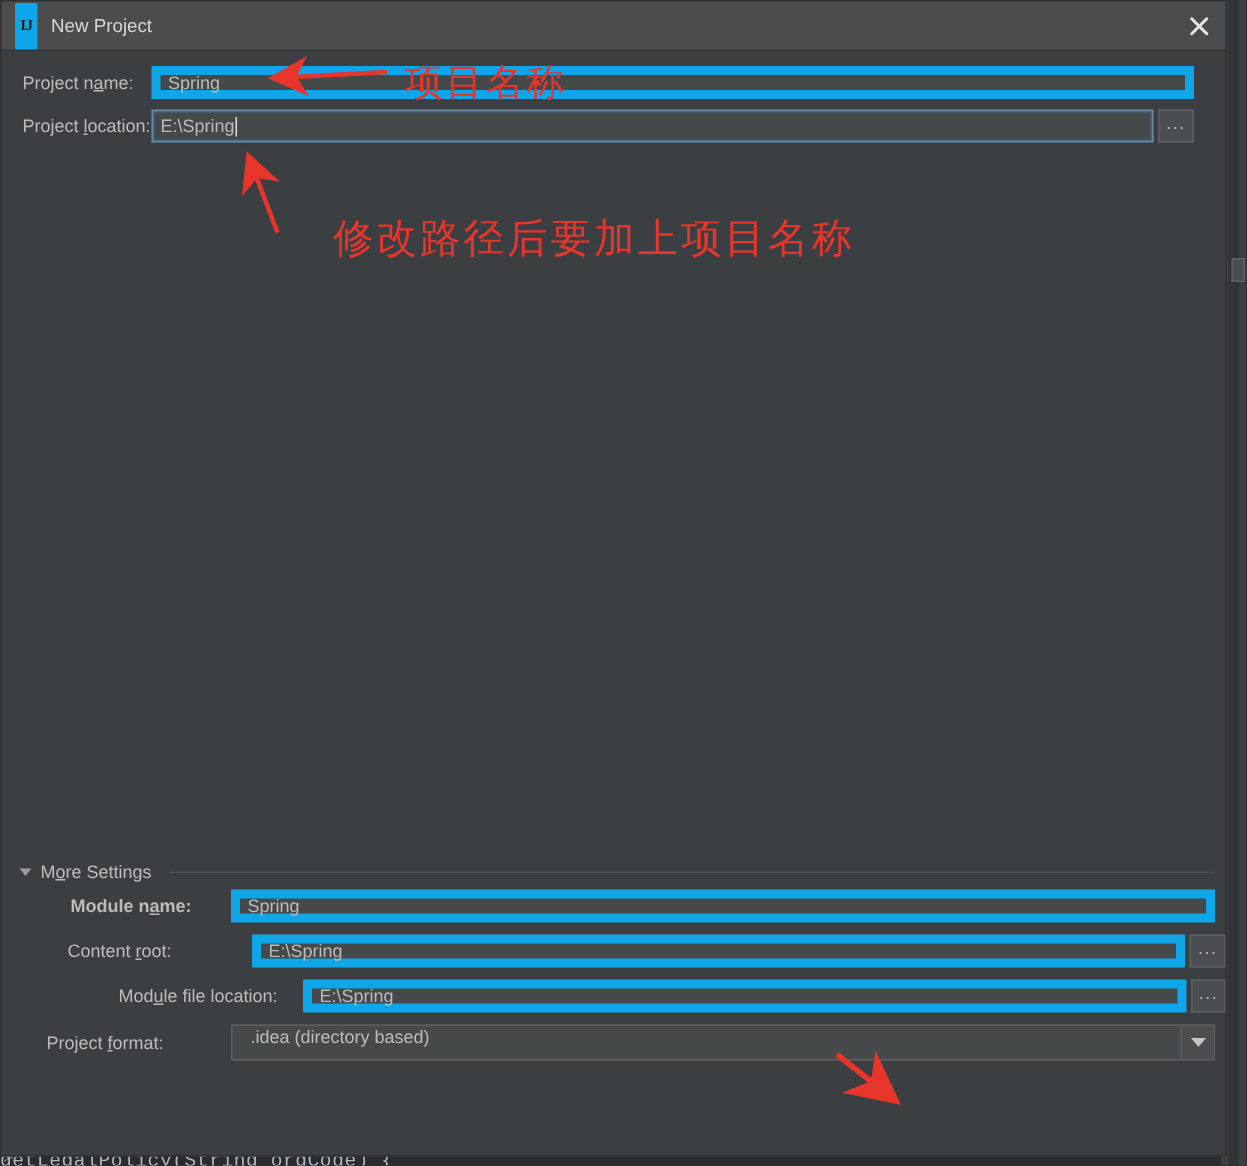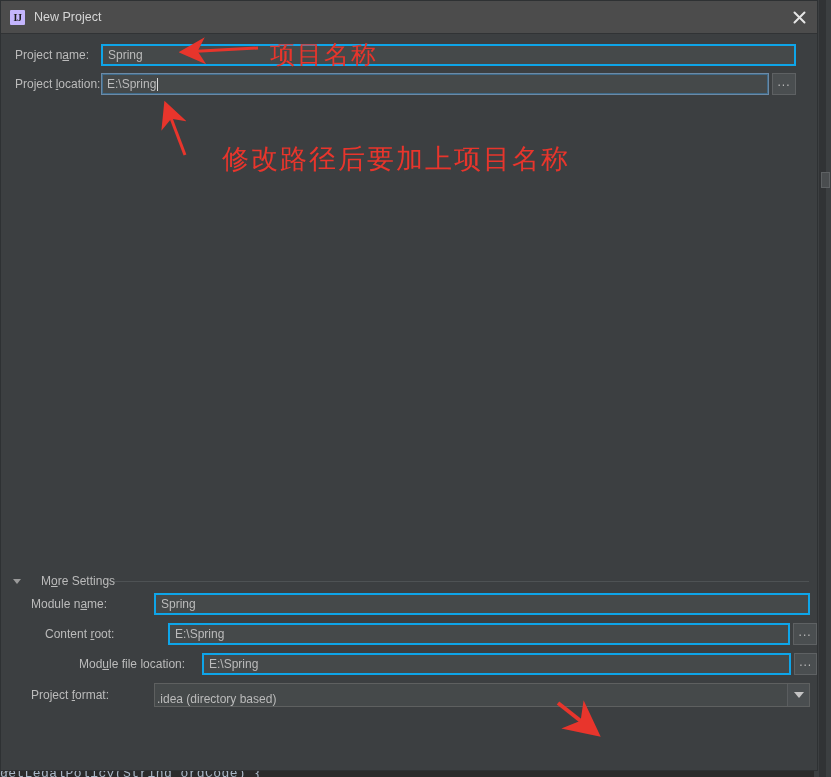--- a/index.html
+++ b/index.html
@@ -89,22 +89,22 @@
     height: 33px;
     background: #4c4c4c;
     border-bottom: 1px solid #313335;
     display: flex;
     align-items: center;
     padding-left: 9px;
     box-sizing: border-box;
   }
   #ij-logo {
     width: 15px;
-    height: 15px;
-    background: #c4b5fd;
+    height: 31px;
+    background: #0ea5e9;
     color: #1c1c1c;
     font-size: 10px;
     font-weight: bold;
     font-family: "Liberation Serif", serif;
     display: flex;
     align-items: center;
     justify-content: center;
     letter-spacing: -.5px;
     flex: none;
     border-radius: 1px;
@@ -145,21 +145,21 @@
     text-align: left;
     color: #bbbbbb;
     font-size: 12px;
     white-space: nowrap;
   }
   .mn { text-decoration: underline; }
 
   .text-input {
     height: 22px;
     background: #45494a;
-    border: 2px solid #0ea5e9;
+    border: 6px solid #0ea5e9;
     box-sizing: border-box;
     color: #bbbbbb;
     font-size: 12px;
     display: flex;
     align-items: center;
     padding-left: 5px;
     font-family: "Liberation Sans", sans-serif;
     position: relative;
   }
   .text-input.focused {
@@ -201,43 +201,43 @@
     cursor: pointer;
     z-index: 3;
   }
   #more-settings-triangle {
     width: 0; height: 0;
     border-left: 4px solid transparent;
     border-right: 4px solid transparent;
     border-top: 5px solid #9a9a9a;
     margin-right: 6px;
   }
-  #more-settings-label { font-size: 12px; color: #bbbbbb; white-space: nowrap; margin-left: 14px; }
+  #more-settings-label { font-size: 12px; color: #bbbbbb; white-space: nowrap; }
   #more-settings-rule {
     position: absolute;
     left: 112px;
     right: 8px;
     top: 580px;
     height: 1px;
     background: #4e5254;
   }
 
   #settings-body { position: absolute; left: 0; right: 0; top: 592px; height: 120px; }
 
   
   .combo {
     height: 24px;
     background: #45494a;
     border: 1px solid #5e6060;
     box-sizing: border-box;
     display: flex;
-    align-items: flex-end;
-    color: #bbbbbb;
-    font-size: 12px;
-    padding-left: 2px;
+    align-items: flex-start;
+    color: #bbbbbb;
+    font-size: 12px;
+    padding-left: 12px;
     cursor: pointer;
     position: relative;
   }
   .combo-arrow-box {
     position: absolute;
     right: 0; top: 0;
     width: 21px; height: 100%;
     background: #4a4e50;
     border-left: 1px solid #5a5d5f;
     display: flex;
@@ -353,21 +353,21 @@
 
   <div id="more-settings-header">
     <div id="more-settings-triangle"></div>
     <div id="more-settings-label"><span>M</span><span class="mn">o</span><span>re Settings</span></div>
   </div>
   <div id="more-settings-rule"></div>
 
   <div id="settings-body">
 
     <div class="field-row" style="top:0px;">
-      <div class="field-label" style="width:153px; padding-left:30px; box-sizing:border-box;"><span>Module n</span><span class="mn">a</span><span>me:</span></div>
+      <div class="field-label" style="width:153px; padding-left:46px; box-sizing:border-box;font-weight:bold;"><span>Module n</span><span class="mn">a</span><span>me:</span></div>
       <div class="text-input" style="width:656px;">
         <span>Spring</span>
       </div>
     </div>
 
     <div class="field-row" style="top:30px;">
       <div class="field-label" style="width:153px; padding-left:30px; box-sizing:border-box;margin-left:14px;"><span>Content </span><span class="mn">r</span><span>oot:</span></div>
       <div class="text-input" style="width:629px;">
         <span>E:\Spring</span>
       </div>

